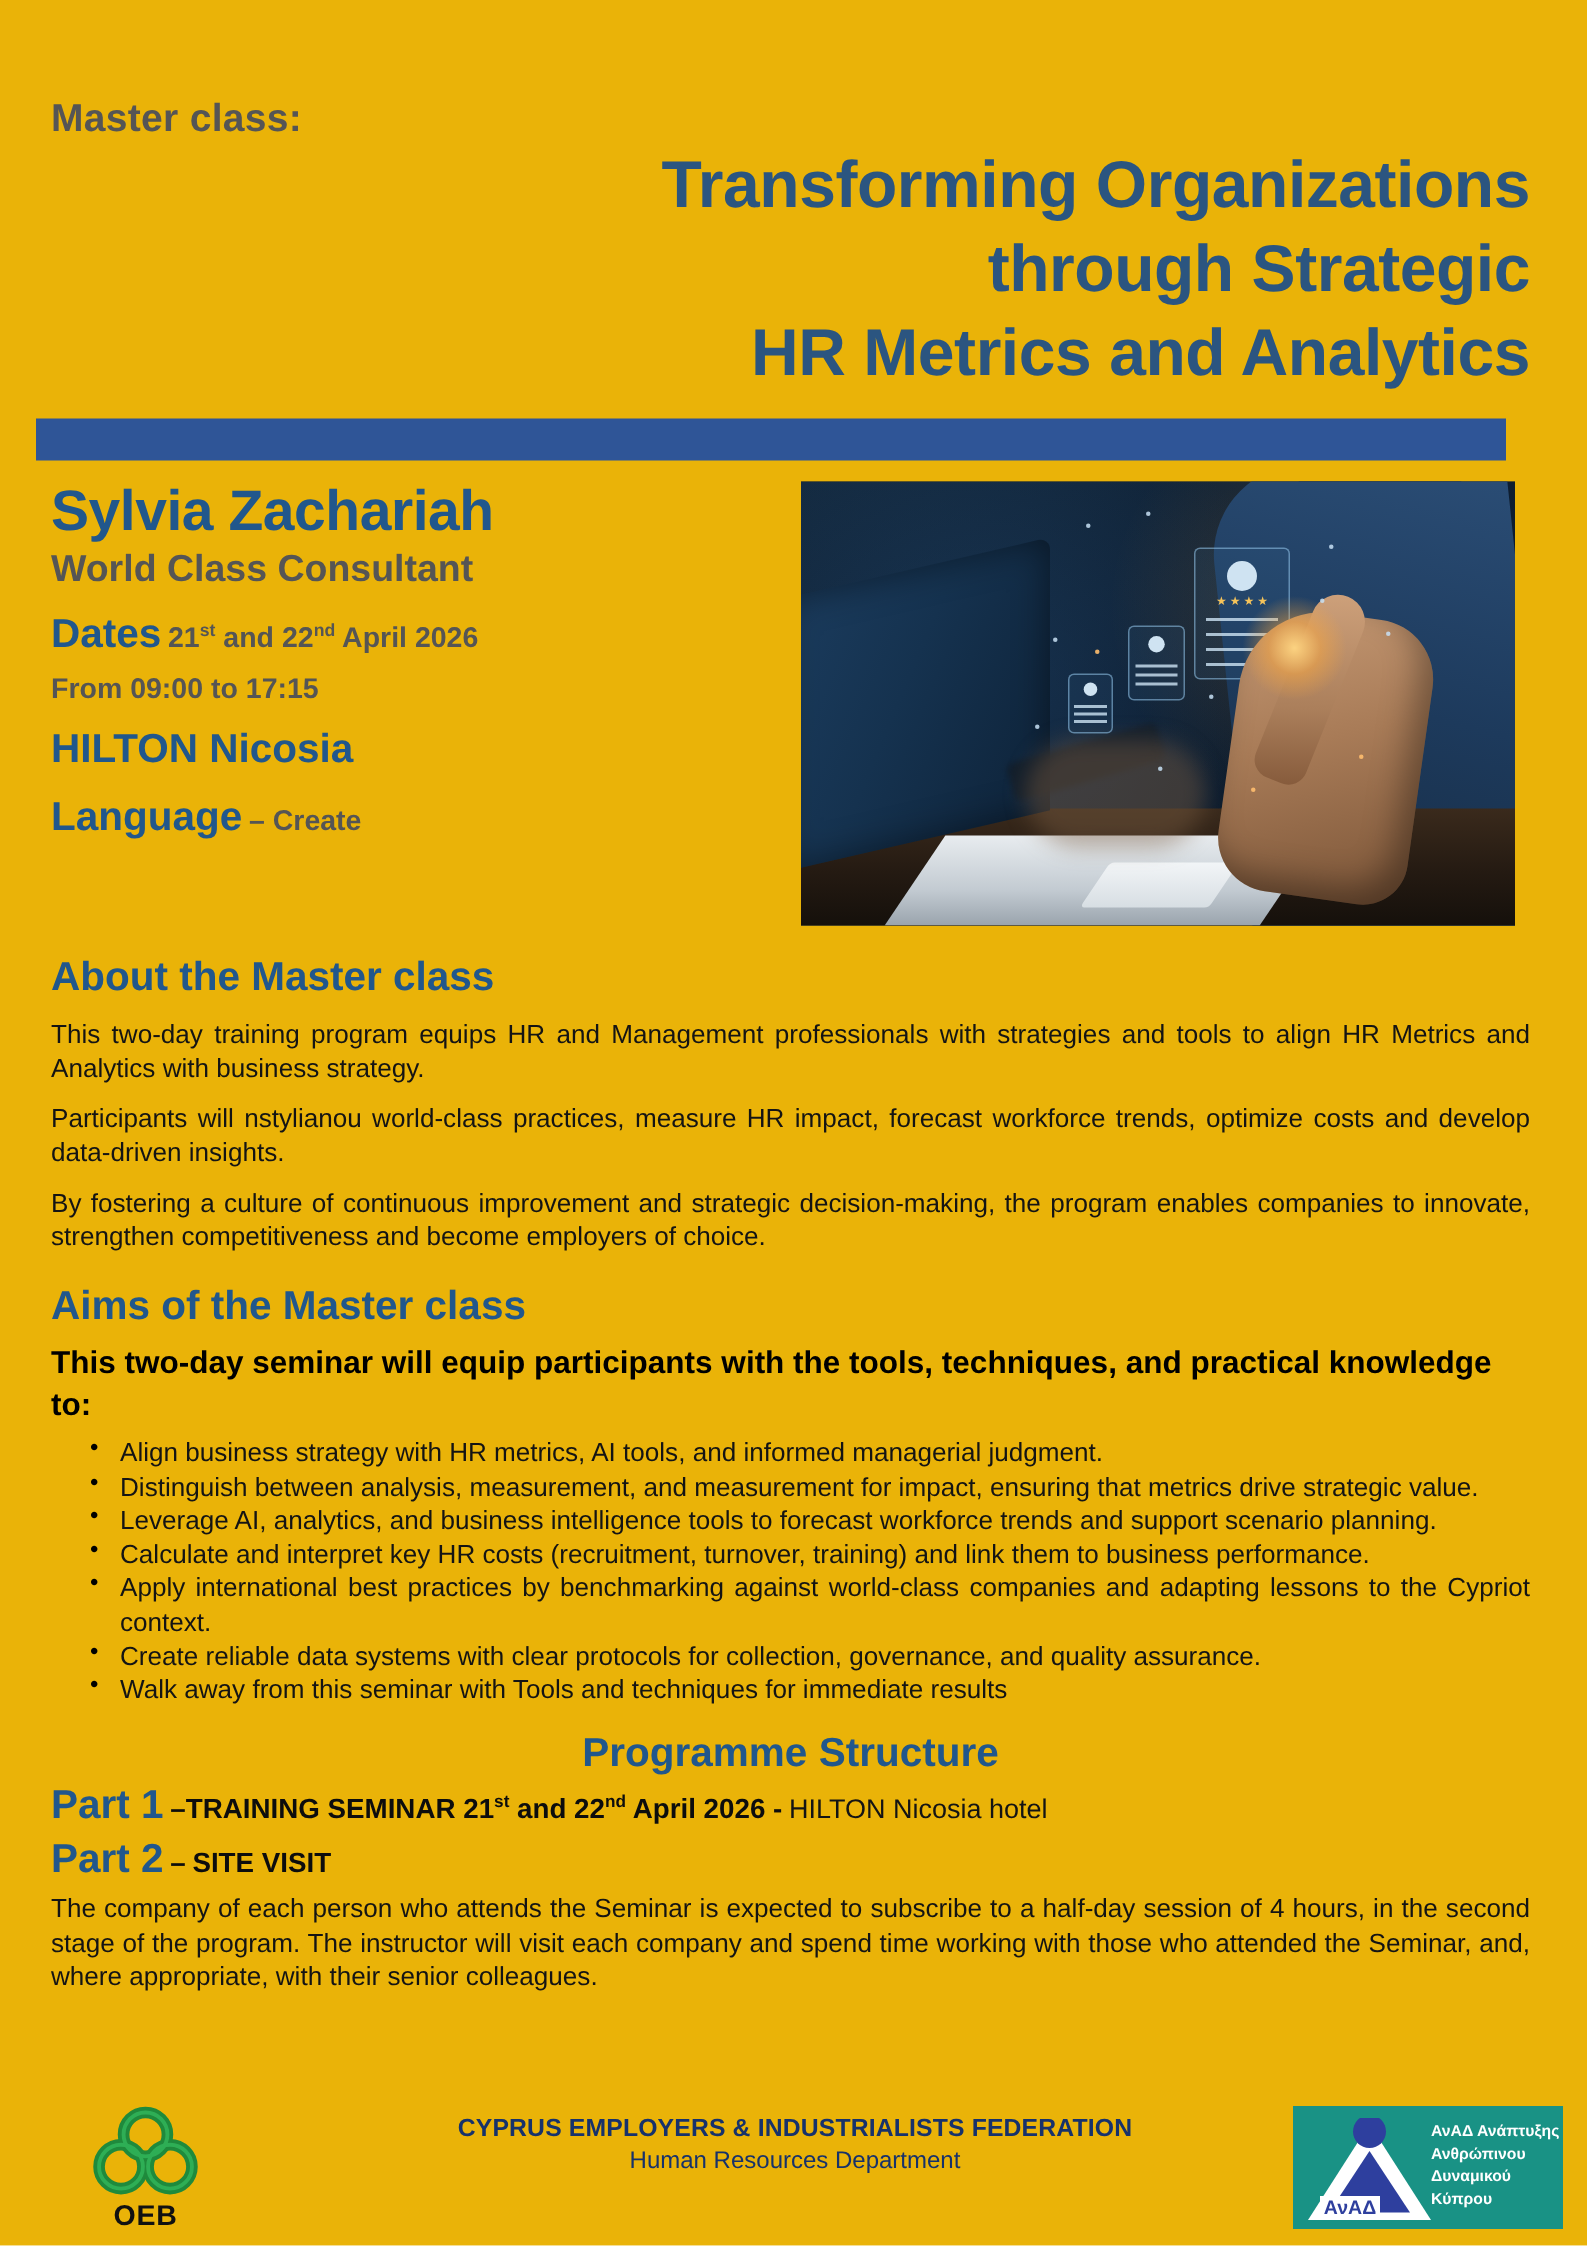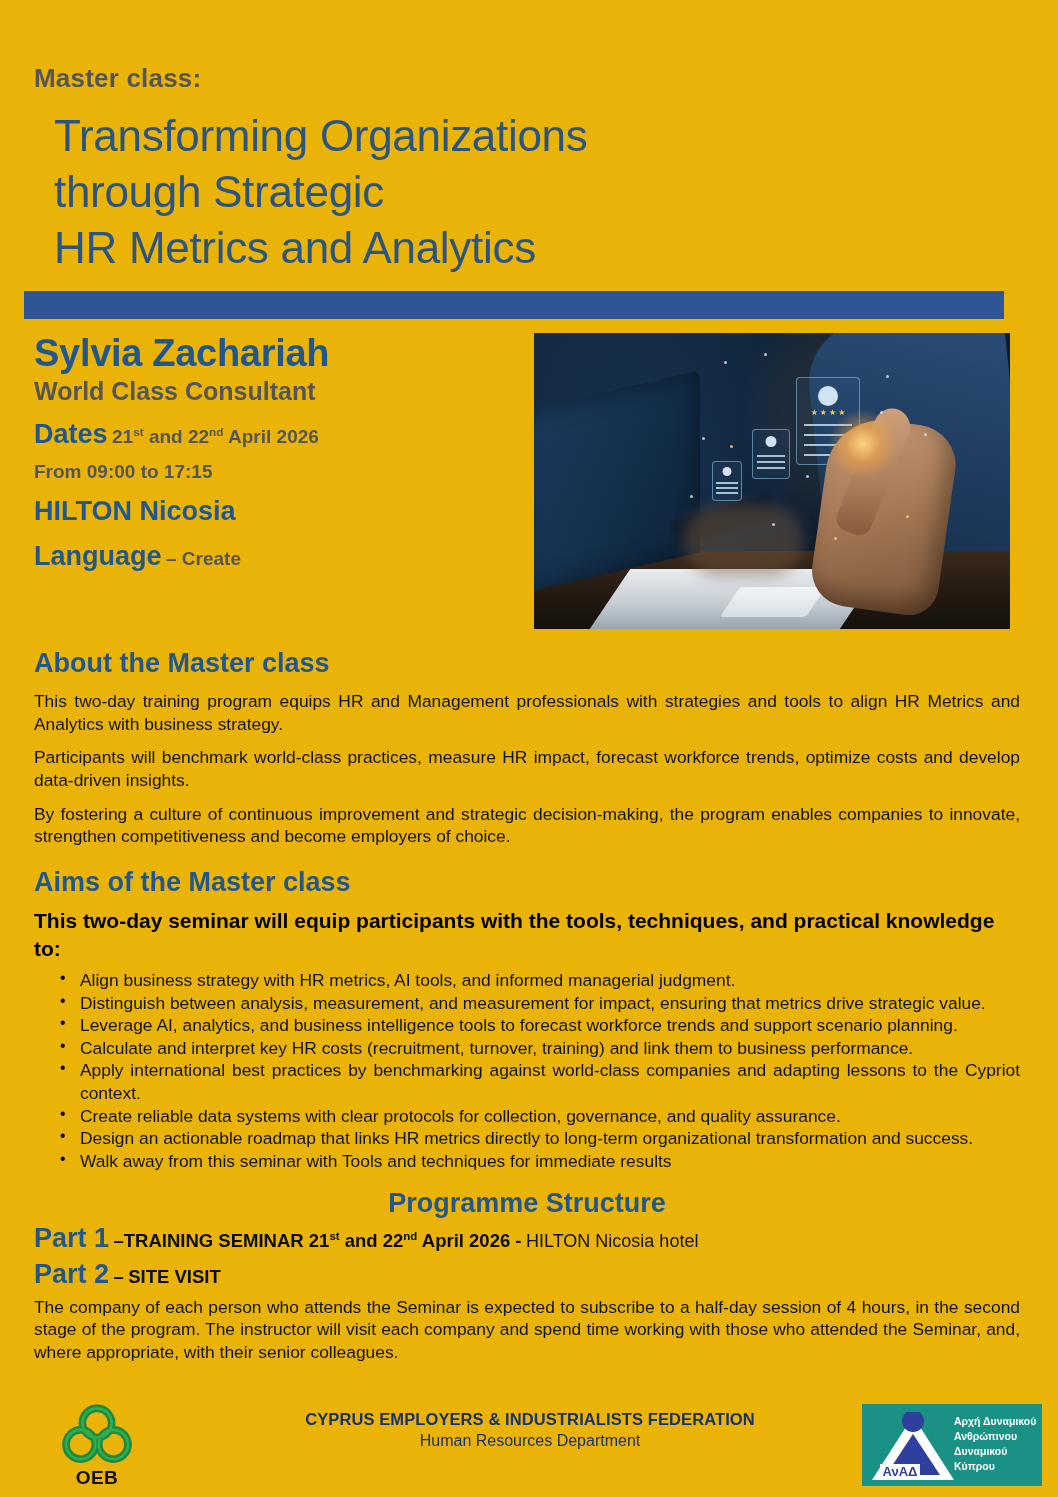--- a/index.html
+++ b/index.html
@@ -31,25 +31,25 @@
   .kicker {
     font-size: 26px;
     font-weight: bold;
     color: #555555;
     letter-spacing: 0.2px;
     padding-top: 63px;
     line-height: 1.2;
   }
   .main-title {
     color: #2b5580;
-    font-weight: normal;
+    font-weight: bold;
     font-size: 44px;
     line-height: 1.27;
-    text-align: left;
-    margin-top: 14px;
+    text-align: right;
+    margin-top: 2px;
     padding-left: 20px;
     letter-spacing: -0.3px;
   }
   .main-title .tline { display: block; }
 
   .blue-bar {
     margin-top: 15px;
     margin-left: -10px;
     width: 980px;
     height: 28px;
@@ -418,33 +418,32 @@
           <span class="dot" style="left:238px;top:190px;"></span>
           <span class="dot" style="left:156px;top:162px;"></span>
           <span class="dot warm" style="left:300px;top:204px;"></span>
           <span class="dot" style="left:390px;top:100px;"></span>
         </div>
       </div>
     </div>
 
     <div class="h2">About the Master class</div>
     <p class="body">This two-day training program equips HR and Management professionals with strategies and tools to align HR Metrics and Analytics with business strategy.</p>
-    <p class="body">Participants will benchmark world-class practices, measure HR impact, forecast workforce trends, optimize costs and develop data-driven insights.</p>
+    <p class="body">Participants will nstylianou world-class practices, measure HR impact, forecast workforce trends, optimize costs and develop data-driven insights.</p>
     <p class="body">By fostering a culture of continuous improvement and strategic decision-making, the program enables companies to innovate, strengthen competitiveness and become employers of choice.</p>
 
     <div class="h2">Aims of the Master class</div>
     <p class="lead">This two-day seminar will equip participants with the tools, techniques, and practical knowledge to:</p>
     <ul class="aims">
       <li>Align business strategy with HR metrics, AI tools, and informed managerial judgment.</li>
       <li>Distinguish between analysis, measurement, and measurement for impact, ensuring that metrics drive strategic value.</li>
       <li>Leverage AI, analytics, and business intelligence tools to forecast workforce trends and support scenario planning.</li>
       <li>Calculate and interpret key HR costs (recruitment, turnover, training) and link them to business performance.</li>
       <li>Apply international best practices by benchmarking against world-class companies and adapting lessons to the Cypriot context.</li>
       <li>Create reliable data systems with clear protocols for collection, governance, and quality assurance.</li>
-      <li>Design an actionable roadmap that links HR metrics directly to long-term organizational transformation and success.</li>
       <li>Walk away from this seminar with Tools and techniques for immediate results</li>
     </ul>
 
     <div class="h2 tight">Programme Structure</div>
 
     <div class="part-line">
       <span class="part-label">Part 1</span>
       <span class="part-bold"><span>–</span><span>TRAINING SEMINAR 21</span><sup>st</sup><span> and 22</span><sup>nd</sup><span> April 2026 -</span></span>
       <span class="part-norm">HILTON Nicosia hotel</span>
     </div>
@@ -483,20 +482,20 @@
 
     <div class="anad-logo">
       <svg class="anad-tri" viewBox="0 0 86 70">
         <polygon points="43,4 84,68 2,68" fill="#ffffff"></polygon>
         <polygon points="43,22 70,63 16,63" fill="#2e3f9e"></polygon>
         <circle cx="43" cy="9" r="11" fill="#2e3f9e"></circle>
         <rect x="10" y="52" width="40" height="15" fill="#ffffff"></rect>
         <text x="30" y="64" font-family="'Liberation Sans', sans-serif" font-size="13" font-weight="bold" fill="#2e3f9e" text-anchor="middle">ΑνΑΔ</text>
       </svg>
       <div class="anad-text">
-        <div>Αρχή Δυναμικού</div>
+        <div>ΑνΑΔ Ανάπτυξης</div>
         <div>Ανθρώπινου</div>
         <div>Δυναμικού</div>
         <div>Κύπρου</div>
       </div>
     </div>
   </div>
 </div>
 
 </body></html>

